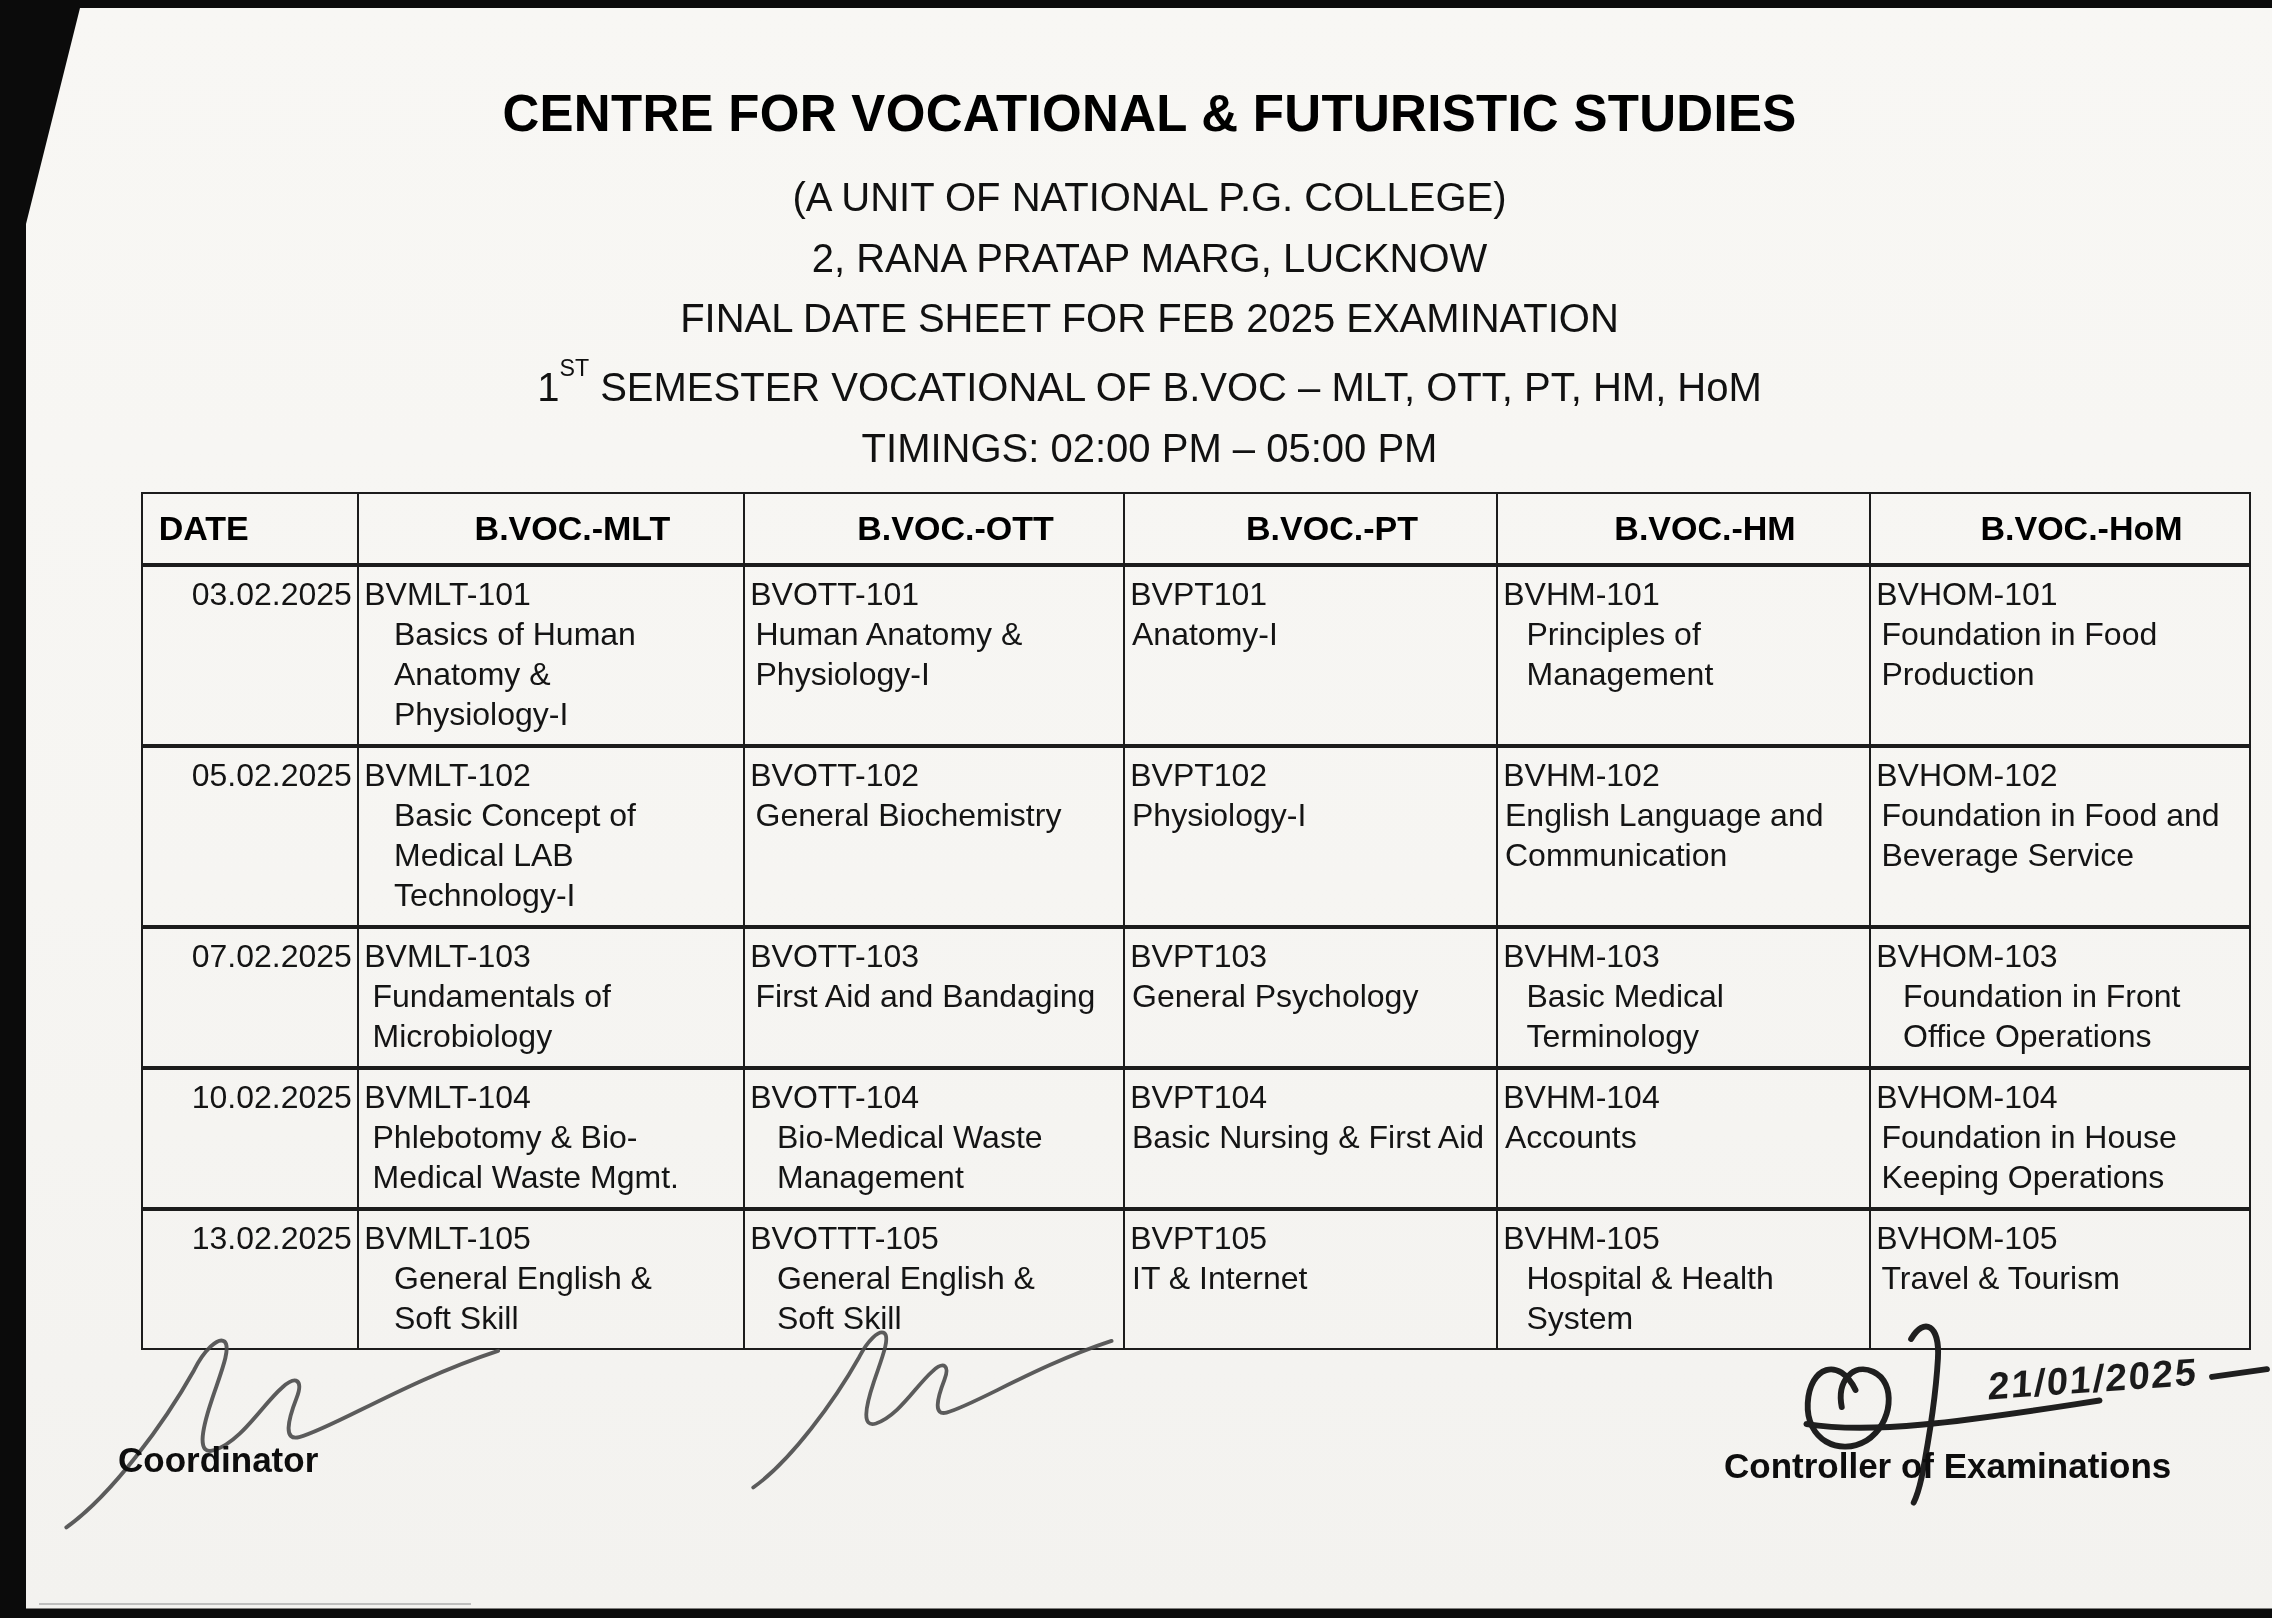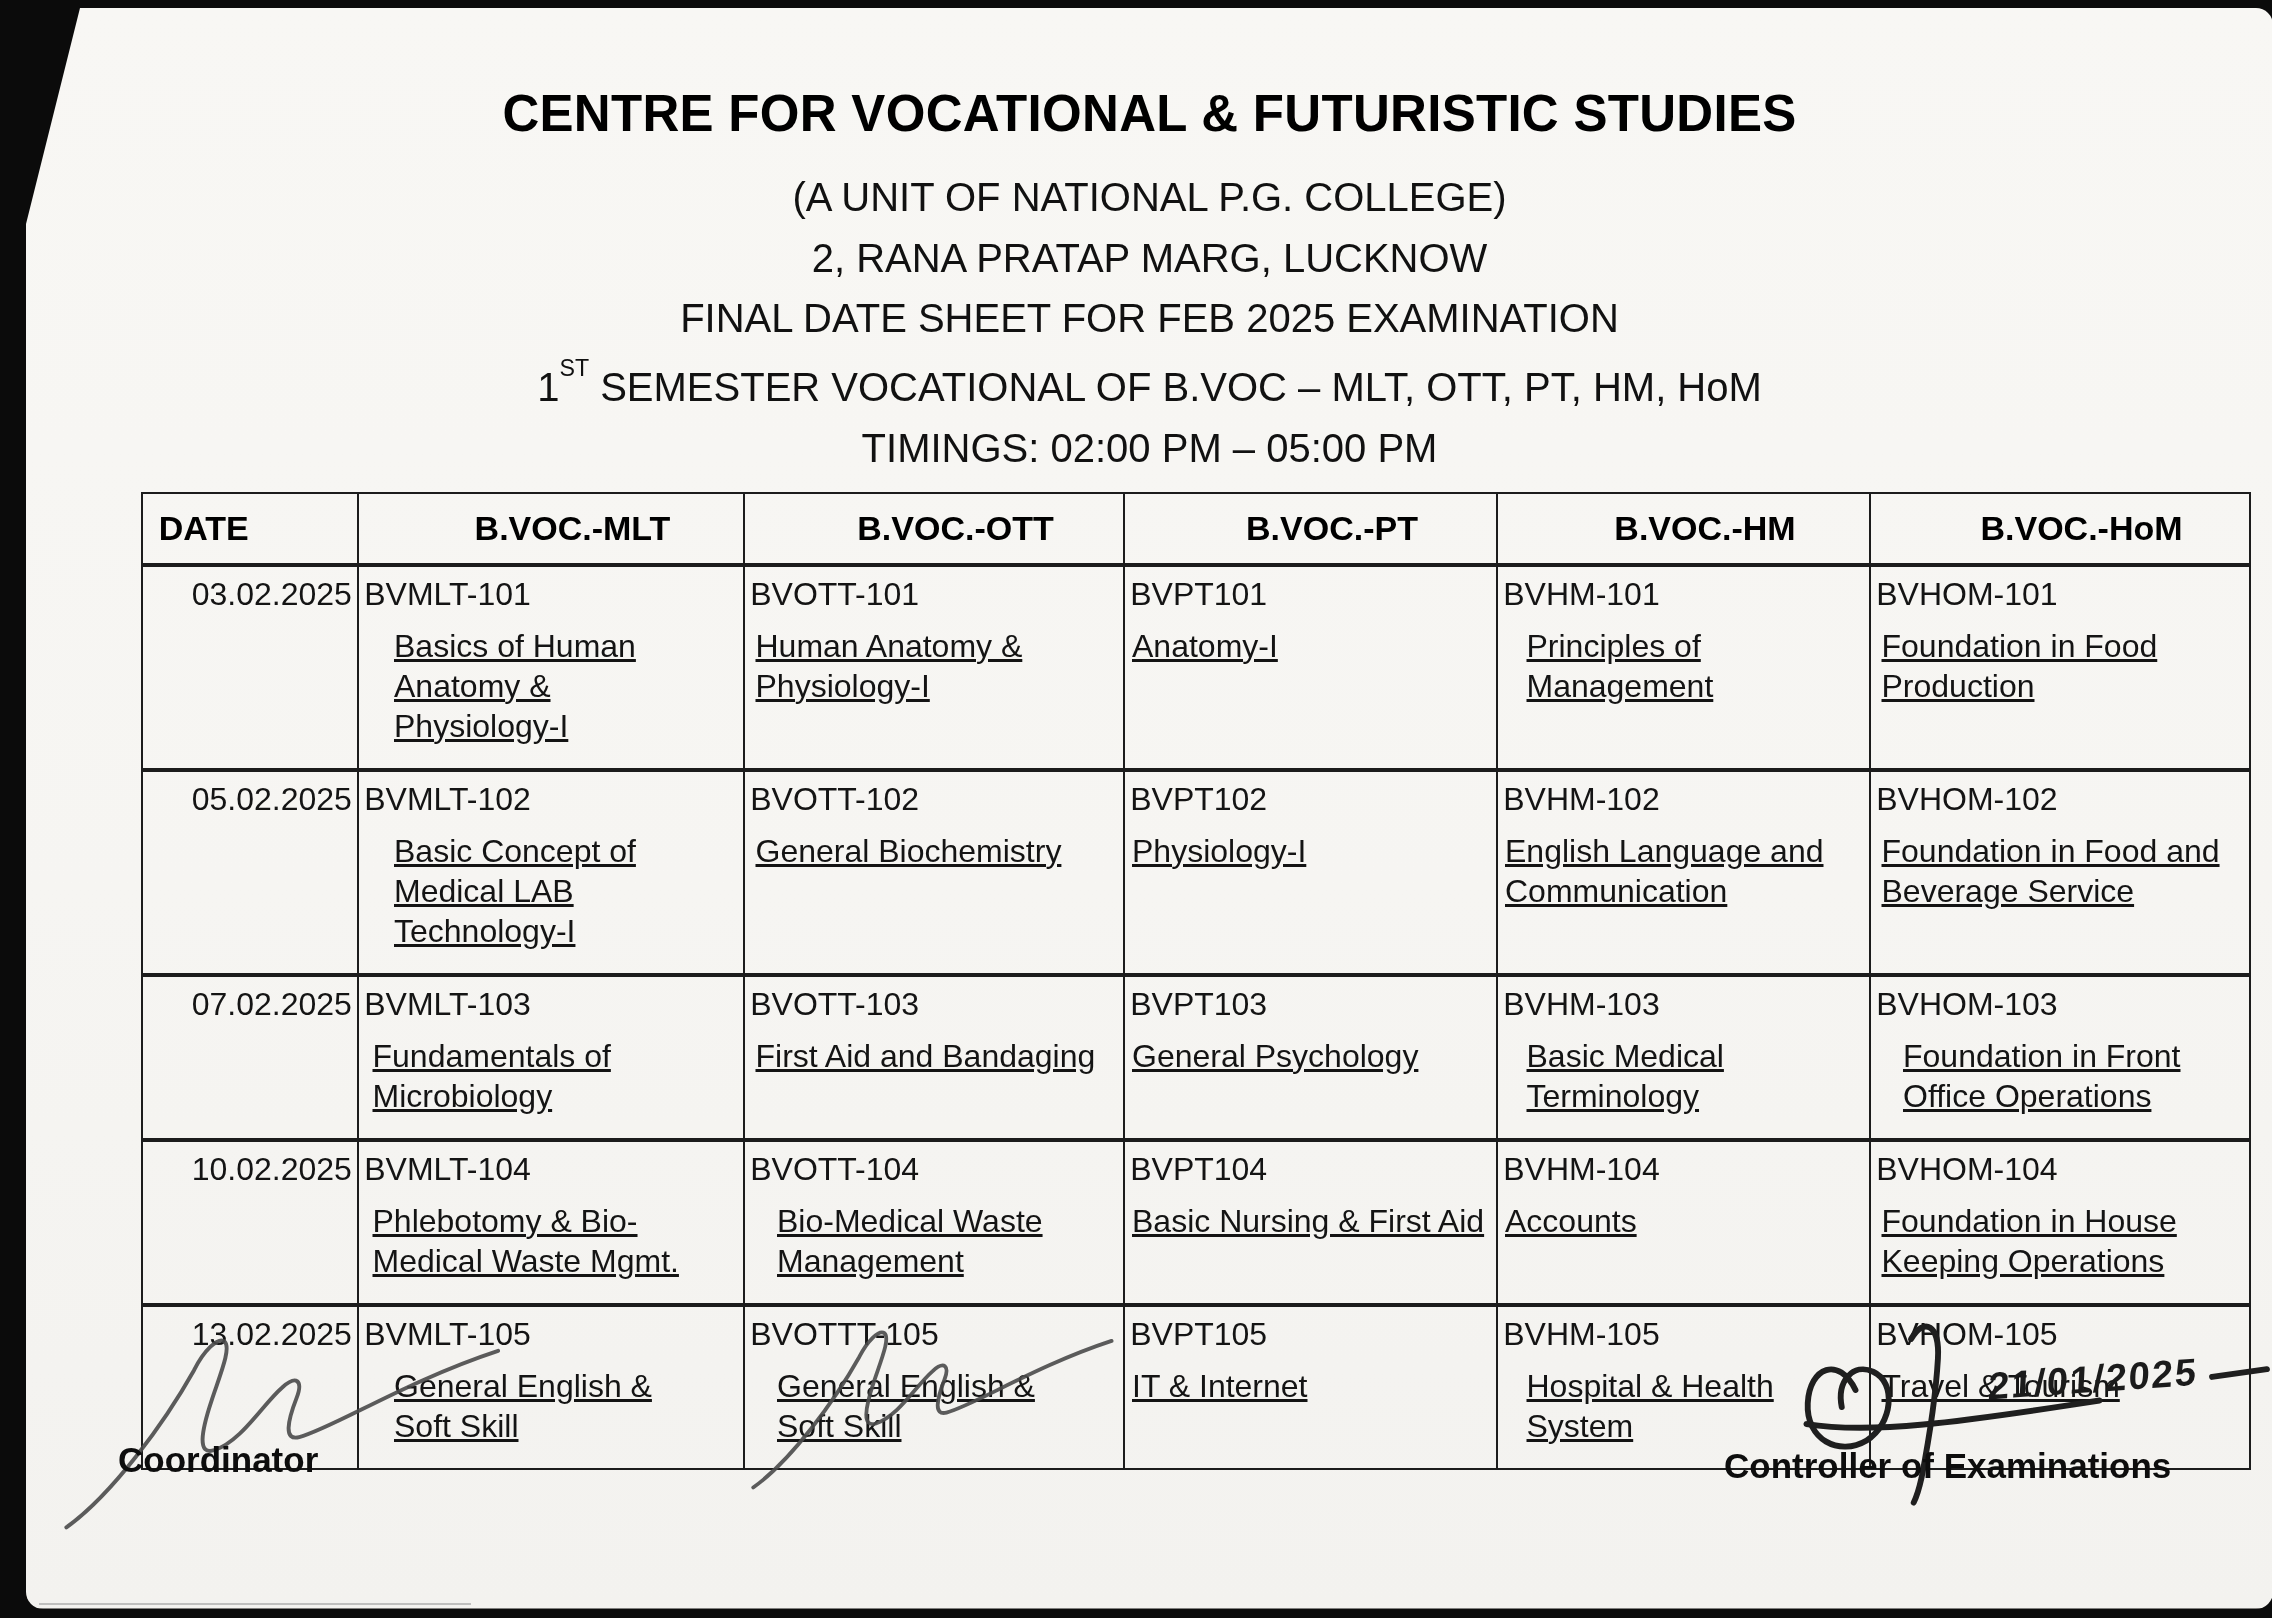--- a/index.html
+++ b/index.html
@@ -13,21 +13,20 @@
     background: #0b0b0b;
     overflow: hidden;
   }
   
   .paper {
     position: absolute;
     left: 26px; top: 7.9px; right: 0; bottom: 10.5px;
     background: linear-gradient(180deg, #f8f7f4 0%, #f6f5f2 55%, #f3f2ef 100%);
     clip-path: polygon(54px 0, 100% 0, 100% 100%, 0 100%, 0 216px);
     color: #141414;
-    border-radius: 17px;
   }
   .doc-header { padding-top: 76px; text-align: center; }
   .title {
     font-size: 51px; font-weight: 700; color: #000;
     margin: 0 0 31px 0; letter-spacing: 0.3px;
   }
   .hline {
     font-size: 40px; font-weight: 400; color: #111;
     line-height: 47px; margin: 0 0 13.8px 0;
   }
@@ -49,21 +48,21 @@
     padding-left: 44px;
   }
   .datesheet th.c-date { text-align: left; padding-left: 15.7px; }
   .datesheet td {
     vertical-align: top; text-align: left;
     font-size: 32px; line-height: 40px;
     padding: 6.5px 5.2px 10.5px 5.2px;
     border-top-width: 4.6px;
   }
   .datesheet td.c-date { text-align: right; padding-left: 15.7px; }
-  .subj { max-width: 357px; margin: 12px auto; text-decoration: underline; }
+  .subj { max-width: 357px; margin: 0 auto; }
   .subj.wrap { max-width: 314px; }
 
   .label {
     position: absolute; font-size: 35px; font-weight: 700; color: #0d0d0d;
     white-space: nowrap;
   }
   .label.coordinator { left: 92px; top: 1432px; }
   .label.controller  { left: 1698px; top: 1438px; }
 
   .hand-date {

